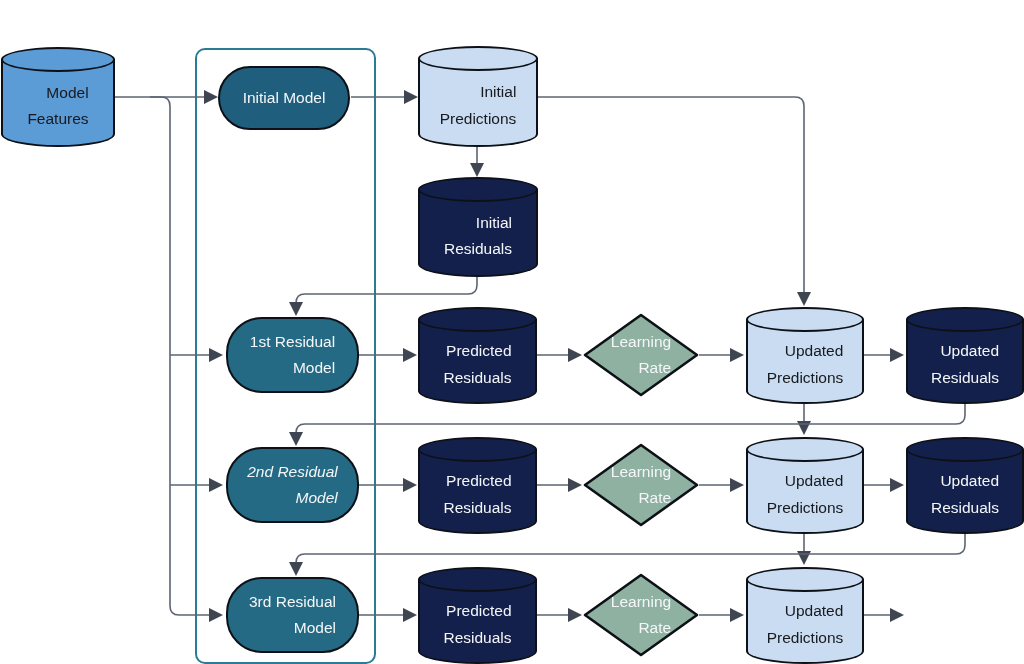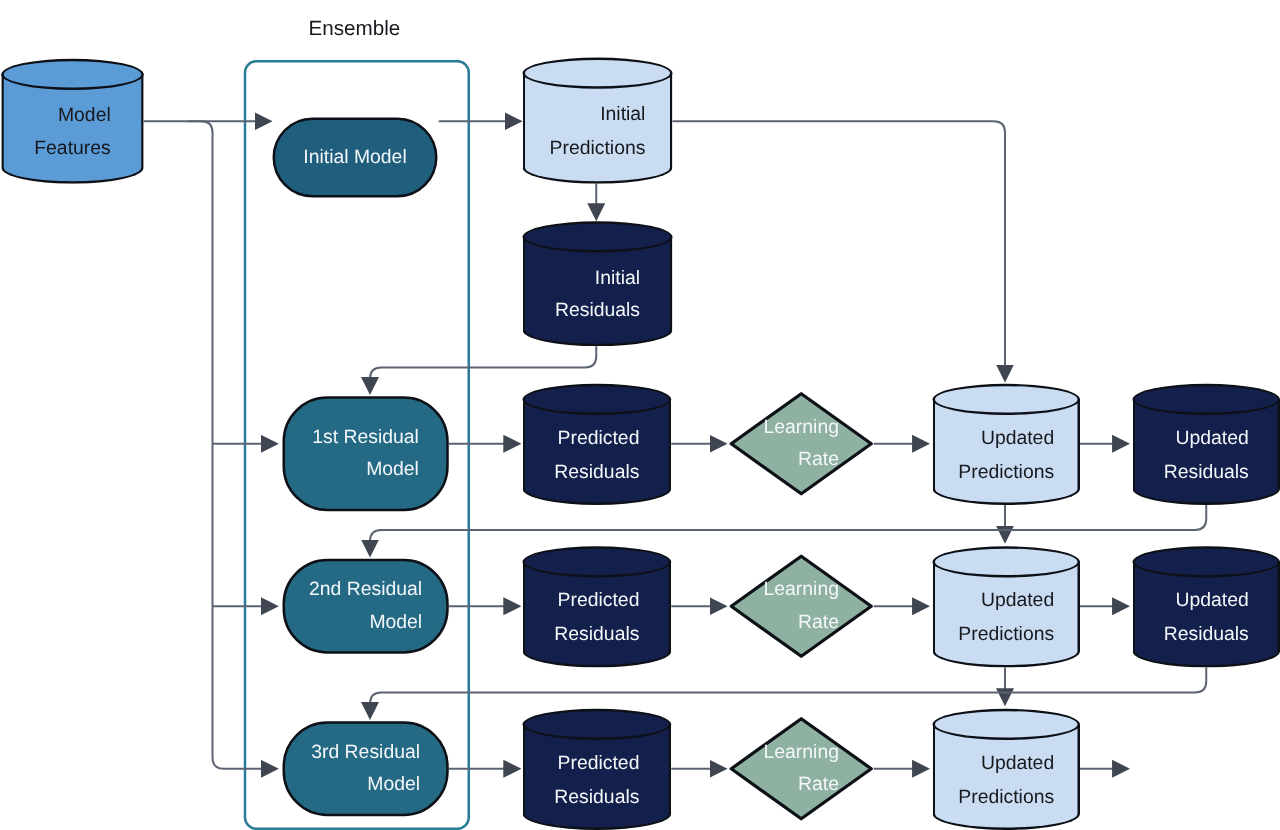--- a/index.html
+++ b/index.html
@@ -78,21 +78,20 @@
     stroke:var(--stroke,#0d1117);
     stroke-width:2.6;
     stroke-linejoin:round;
   }
 </style>
 </head>
 <body>
 
 <div class="stage">
 
-  <div class="ensemble-title" style="left:195px;top:14px;width:177px;">Ensemble</div>
   <div class="ensemble-box" style="left:195px;top:48px;width:177px;height:612px;"></div>
 
   <svg id="connectors" width="1024" height="664" viewBox="0 0 1024 664">
     <defs>
       <marker id="ah" viewBox="0 0 10 10" refX="6.5" refY="5" markerWidth="9" markerHeight="9" orient="auto">
         <path id="ah-tri" d="M0,0 L10,5 L0,10 Z"></path>
       </marker>
     </defs>
 
     <path class="wire" d="M115 97 H213" marker-end="url(#ah)"></path>
@@ -131,39 +130,39 @@
     <path class="wire" d="M864 615 H899" marker-end="url(#ah)"></path>
   </svg>
 
   <div class="node cyl fill-blue" style="left:1px;top:47px;width:114px;height:100px;">
     <div class="cyl-top"></div>
     <div class="cyl-body"></div>
     <div class="node-label dark">Model
 Features</div>
   </div>
 
-  <div class="node pill fill-teal-dark" style="left:218px;top:66px;width:132px;height:64px;margin-top:28px;">
+  <div class="node pill fill-teal-dark" style="left:218px;top:66px;width:132px;height:64px;">
     <div class="node-label light">Initial Model</div>
   </div>
 
   <div class="node cyl fill-light" style="left:418px;top:46px;width:120px;height:101px;">
     <div class="cyl-top"></div>
     <div class="cyl-body"></div>
     <div class="node-label dark">Initial
 Predictions</div>
   </div>
 
   <div class="node cyl fill-navy" style="left:418px;top:177px;width:120px;height:100px;">
     <div class="cyl-top"></div>
     <div class="cyl-body"></div>
     <div class="node-label light">Initial
 Residuals</div>
   </div>
 
-  <div class="node pill fill-teal" style="left:226px;top:317px;width:133px;height:92px;">
+  <div class="node pill fill-teal" style="left:226px;top:317px;width:133px;height:76px;">
     <div class="node-label light">1st Residual
 Model</div>
   </div>
   <div class="node cyl fill-navy" style="left:418px;top:307px;width:119px;height:97px;">
     <div class="cyl-top"></div>
     <div class="cyl-body"></div>
     <div class="node-label light">Predicted
 Residuals</div>
   </div>
   <div class="node diamond" style="left:583px;top:313px;width:116px;height:84px;">
@@ -179,21 +178,21 @@
     <div class="node-label dark">Updated
 Predictions</div>
   </div>
   <div class="node cyl fill-navy" style="left:906px;top:307px;width:118px;height:97px;">
     <div class="cyl-top"></div>
     <div class="cyl-body"></div>
     <div class="node-label light">Updated
 Residuals</div>
   </div>
 
-  <div class="node pill fill-teal" style="left:226px;top:447px;width:133px;height:76px;">
+  <div class="node pill fill-teal" style="left:226px;top:447px;width:133px;height:76px;font-style:italic;">
     <div class="node-label light">2nd Residual
 Model</div>
   </div>
   <div class="node cyl fill-navy" style="left:418px;top:437px;width:119px;height:97px;">
     <div class="cyl-top"></div>
     <div class="cyl-body"></div>
     <div class="node-label light">Predicted
 Residuals</div>
   </div>
   <div class="node diamond" style="left:583px;top:443px;width:116px;height:84px;">

